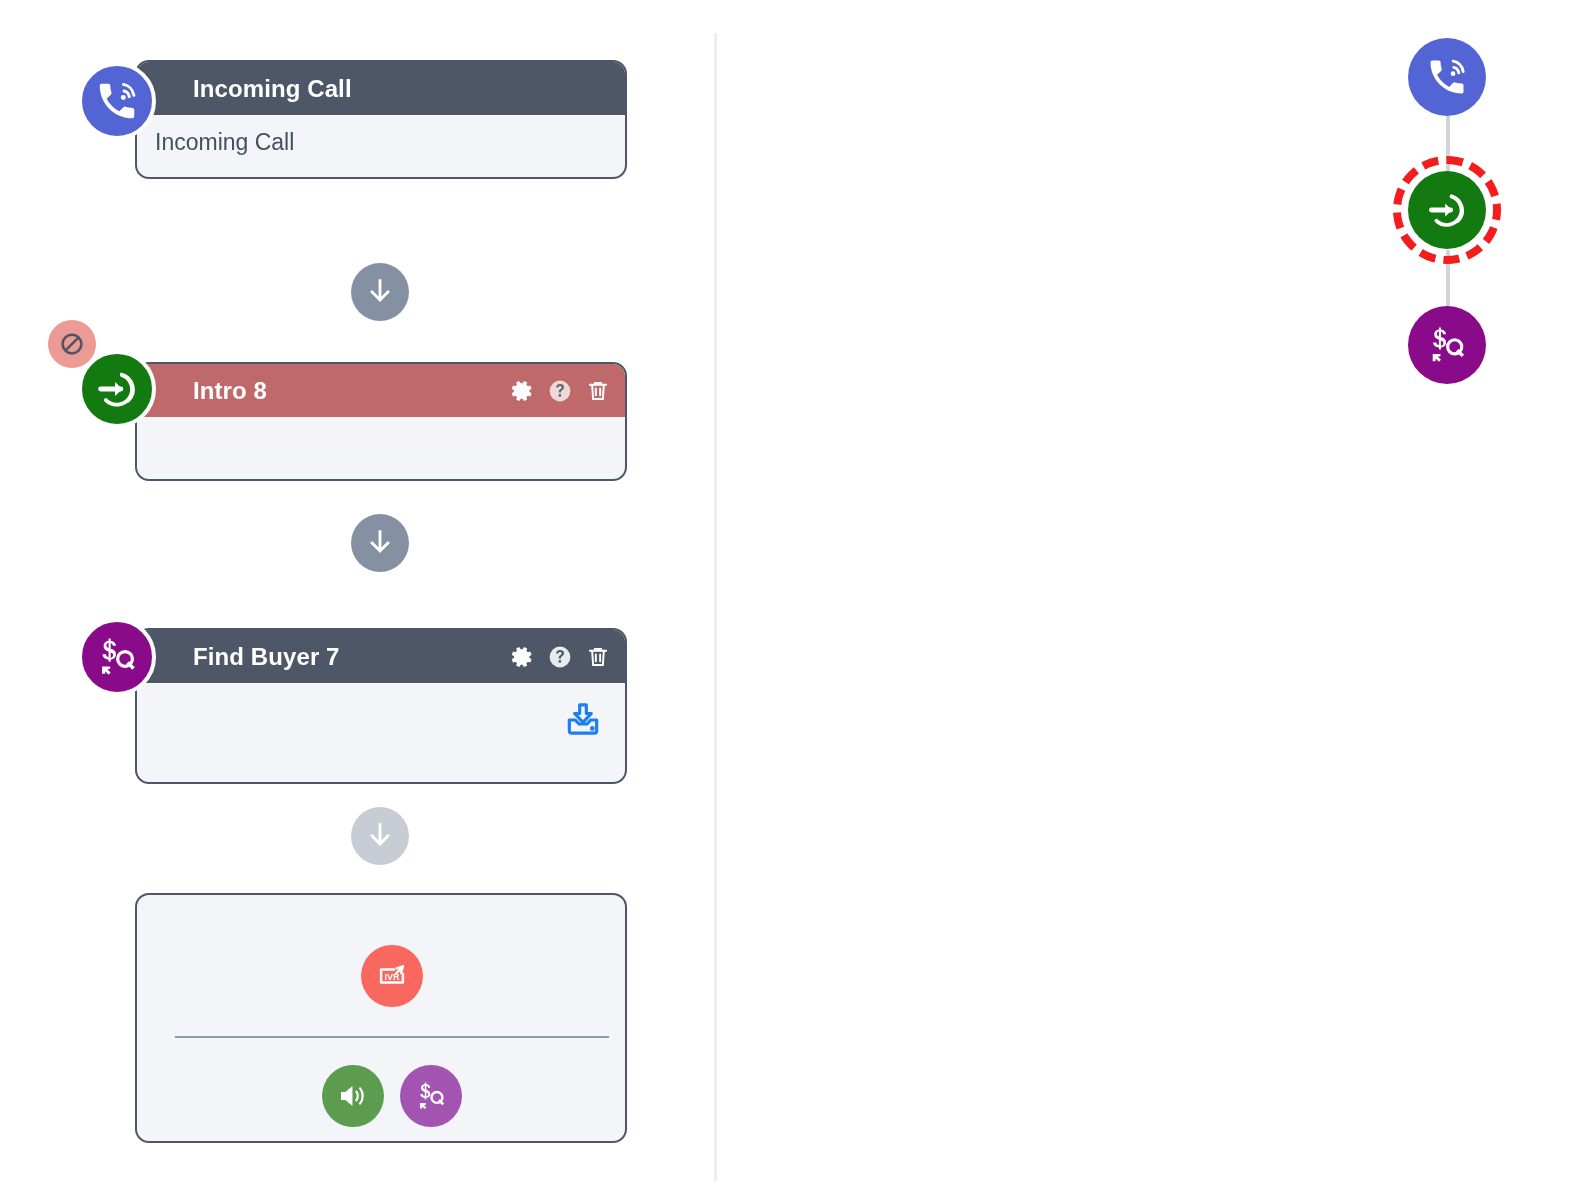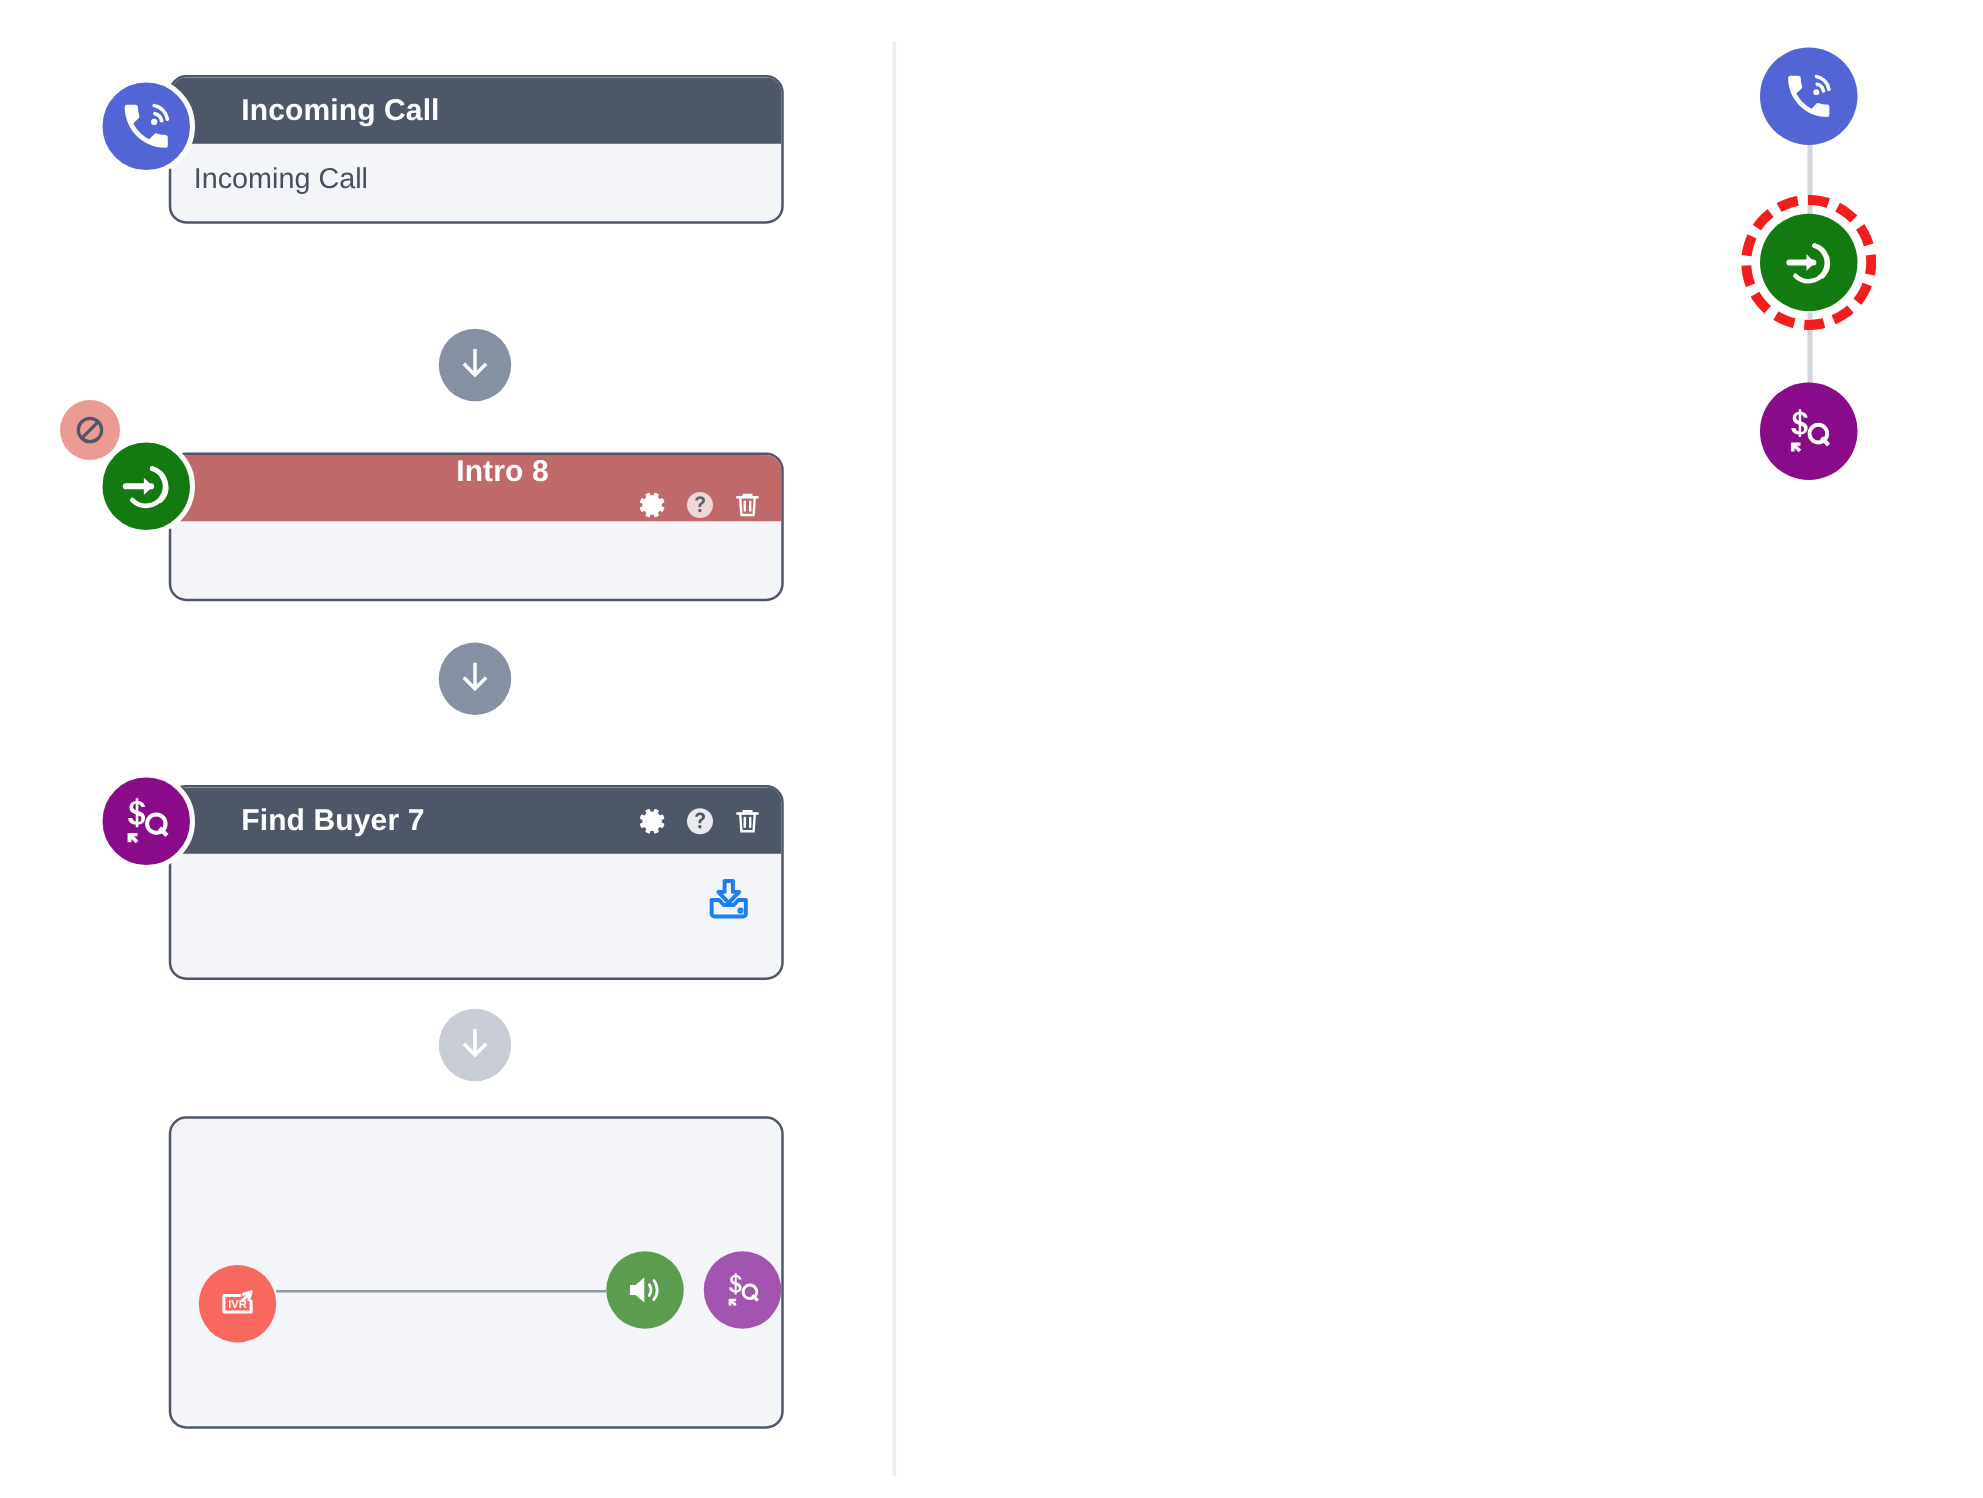--- a/index.html
+++ b/index.html
@@ -29,21 +29,21 @@
     background: #f3f5f9;
     overflow: hidden;
   }
   .node-header {
     height: 53px;
     display: flex; align-items: center;
     padding: 0 14px 0 56px;
     color: #ffffff;
   }
   .node-header.dark { background: #4e5767; }
-  .node-header.red  { background: #c0696b; flex-direction: column; }
+  .node-header.red  { background: #c0696b; }
   .node-title {
     font-size: 24px; font-weight: 700; letter-spacing: .1px;
     white-space: nowrap; overflow: hidden;
   }
   .header-actions {
     margin-left: auto; display: flex; align-items: center; gap: 12px;
   }
   .header-actions svg { display: block; cursor: pointer; }
 
   .node-body { min-height: 62px; padding: 14px 18px; position: relative; }
@@ -79,21 +79,21 @@
   }
   .connector.active   { background: #8591a2; }
   .connector.inactive { background: #c8ccd4; }
 
   
   .palette {
     position: absolute; left: 135px; top: 893px;
     width: 492px; height: 250px;
     border: 2px solid #4e5767; border-radius: 14px;
     background: #f3f5f9;
-    display: flex; align-items: center; padding-left: 22px;
+    display: flex; flex-direction: column; align-items: center; padding-left: 22px;
   }
   .palette-top { padding-top: 50px; }
   .palette-rule {
     width: 434px; height: 2px; background: #9099a6; margin: 29px 0 0 0;
   }
   .palette-row { display: flex; gap: 16px; margin-top: 27px; }
   .pal-circle {
     width: 62px; height: 62px; border-radius: 50%;
     display: flex; align-items: center; justify-content: center;
     cursor: pointer;

